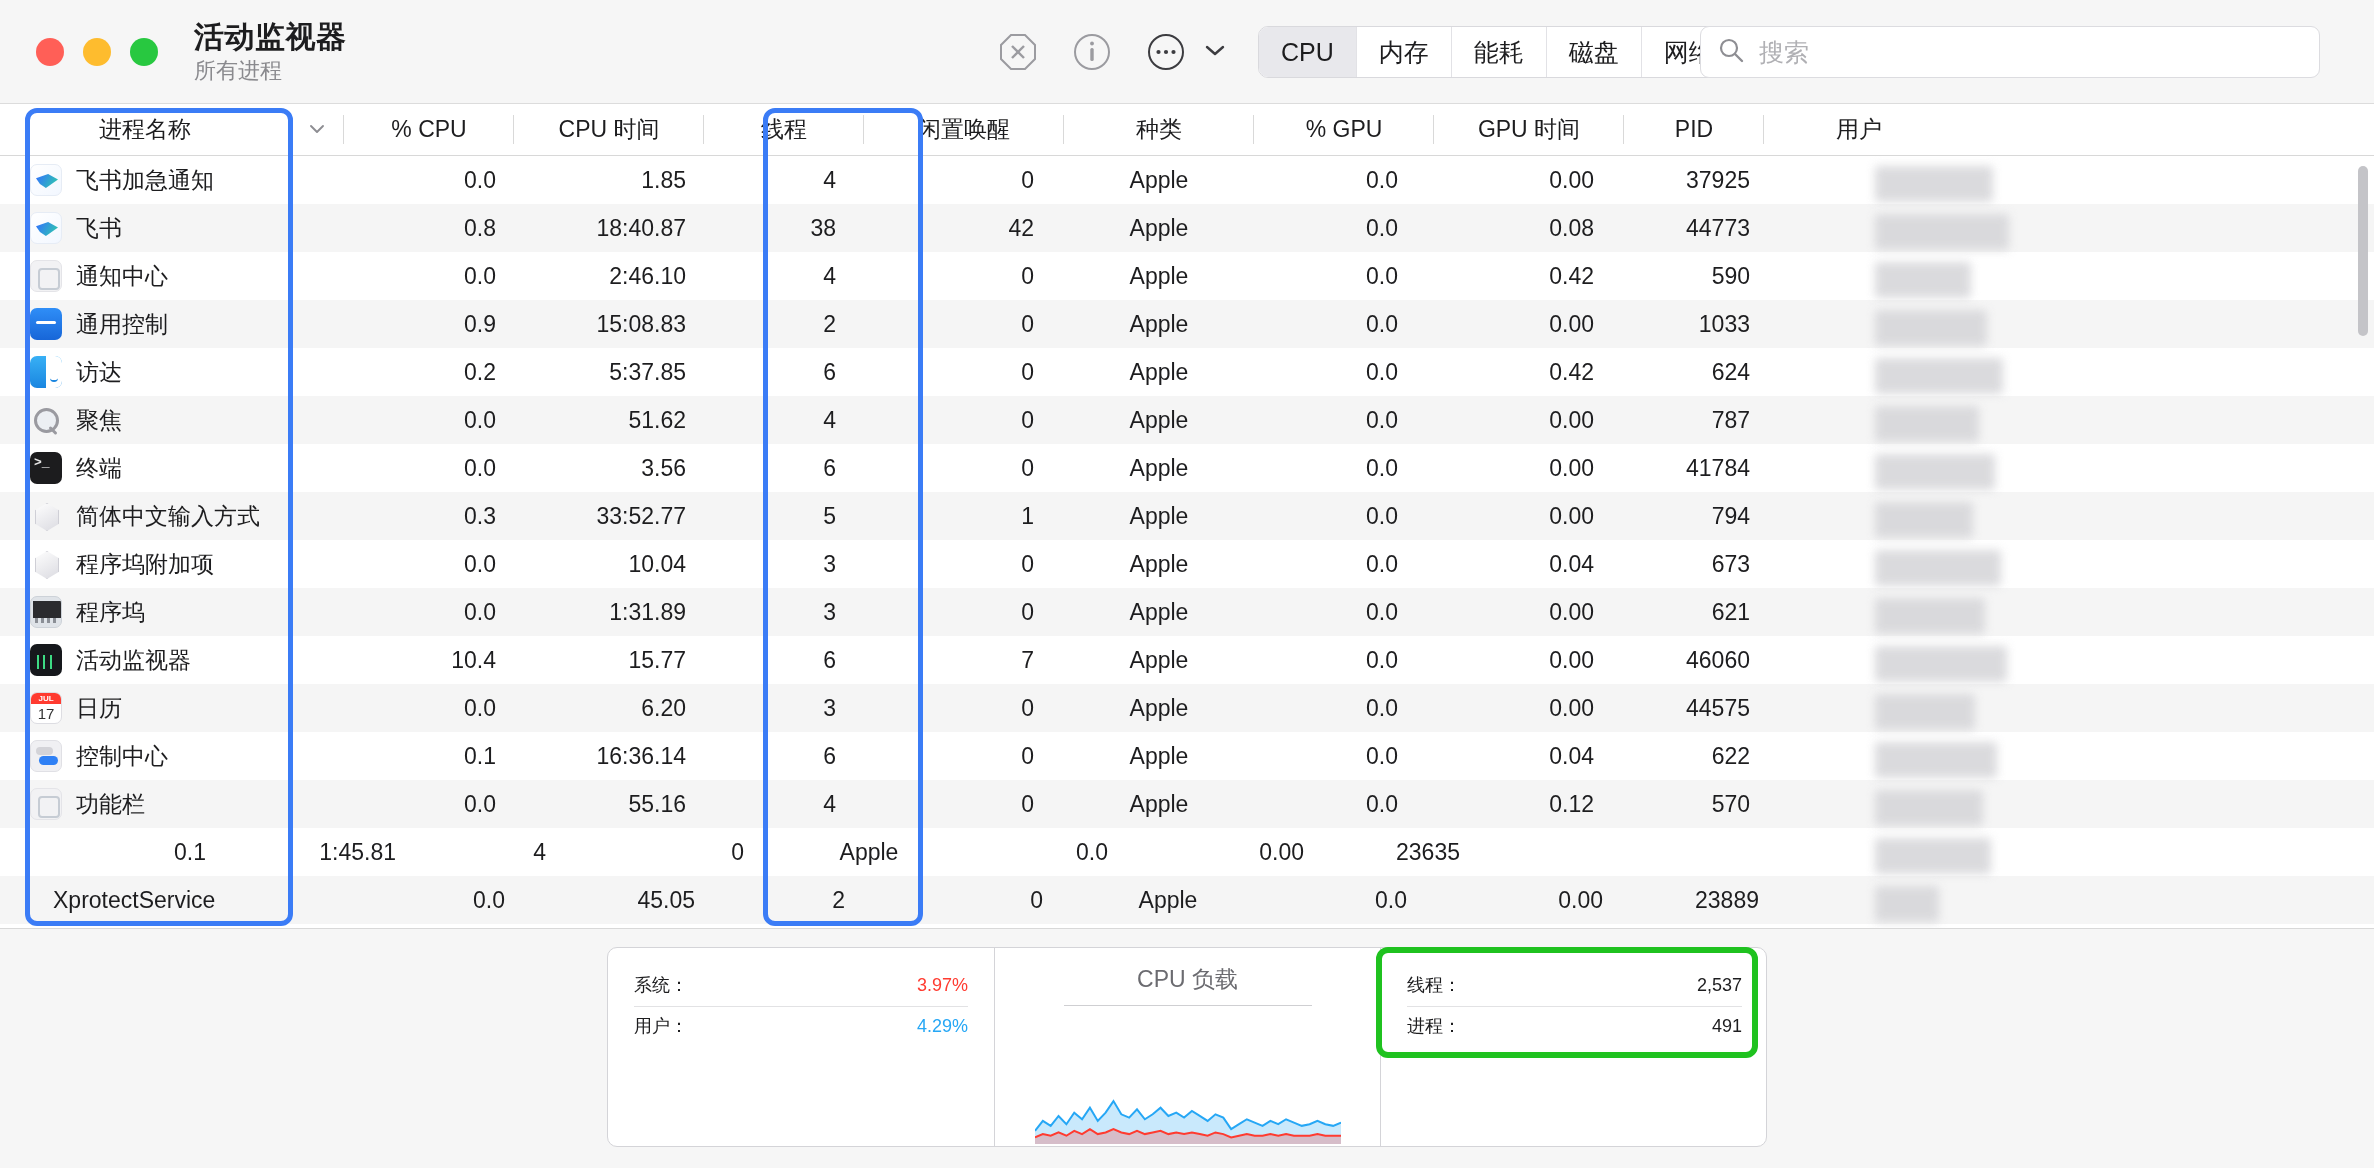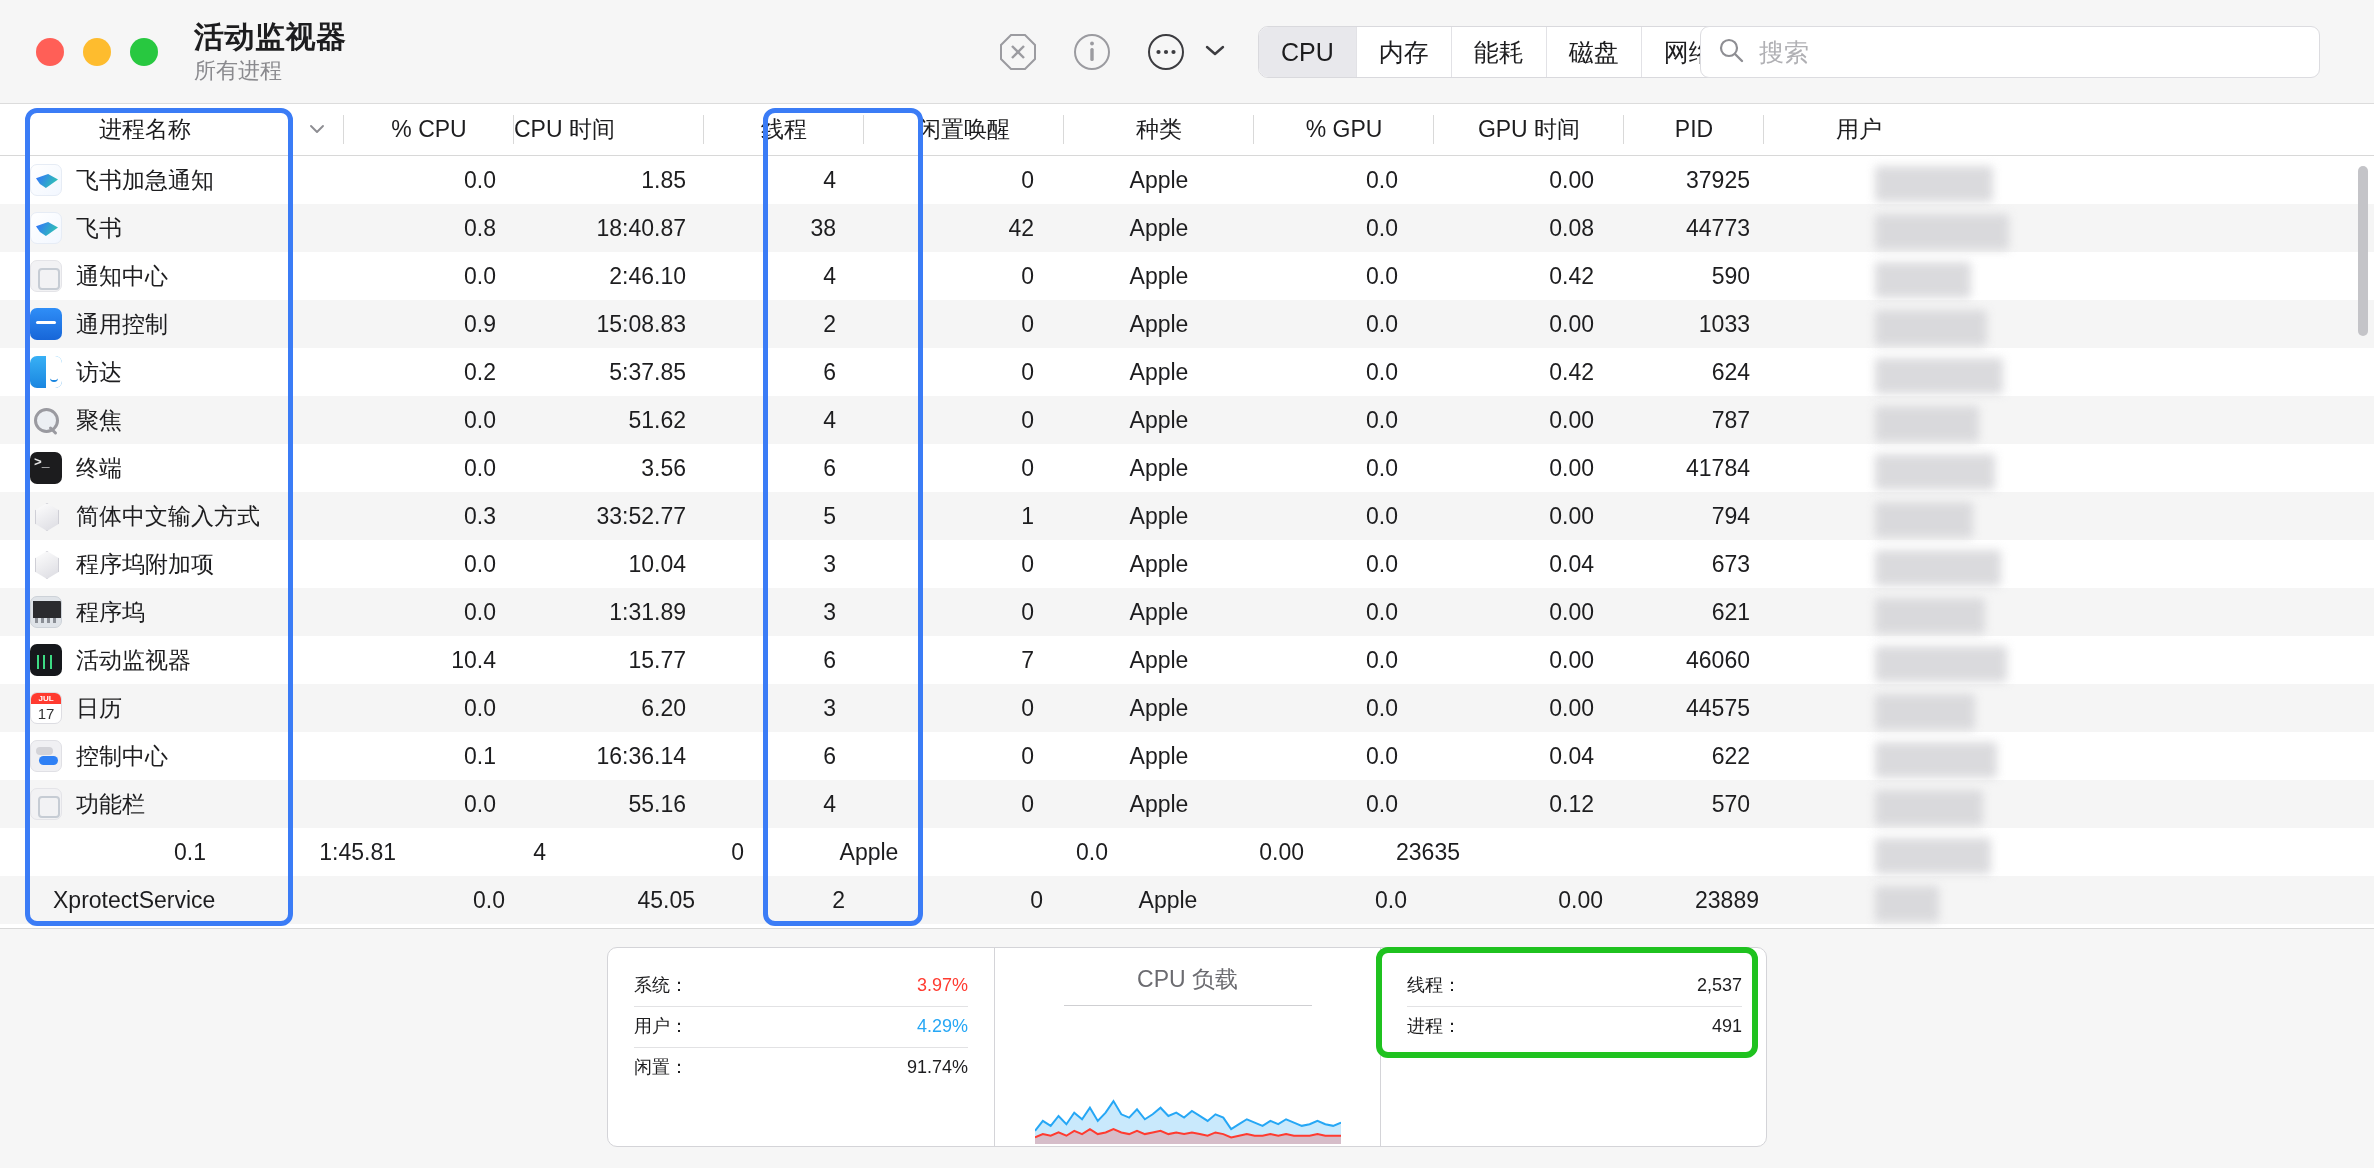--- a/index.html
+++ b/index.html
@@ -103,21 +103,21 @@
     font-size: 23px; color: #1d1d1f;
     position: relative;
   }
   .ch .sep {
     position: absolute; right: 0; top: 11px; bottom: 11px;
     width: 1px; background: #d9d9d9;
   }
   .ch-name { width: 290px; justify-content: center; }
   .ch-sortwrap { width: 54px; justify-content: center; }
   .ch-cpu  { width: 170px; justify-content: center; }
-  .ch-time { width: 190px; justify-content: flex-start; }
+  .ch-time { width: 190px; justify-content: center; }
   .ch-thr  { width: 160px; justify-content: center; }
   .ch-idle { width: 200px; justify-content: center; }
   .ch-kind { width: 190px; justify-content: center; }
   .ch-gpu  { width: 180px; justify-content: center; }
   .ch-gput { width: 190px; justify-content: center; }
   .ch-pid  { width: 140px; justify-content: center; }
   .ch-user { width: 190px; justify-content: center; }
 
   
   .table-area {
@@ -761,24 +761,20 @@
 
       <div class="stats-col">
         <div class="stat-row">
           <span class="stat-label">系统：</span>
           <span class="stat-val v-red">3.97%</span>
         </div>
         <div class="stat-row">
           <span class="stat-label">用户：</span>
           <span class="stat-val v-blue">4.29%</span>
         </div>
-        <div class="stat-row">
-          <span class="stat-label">闲置：</span>
-          <span class="stat-val v-dark">91.74%</span>
-        </div>
       </div>
 
       <div class="graph-col">
         <div class="graph-title">CPU 负载</div>
         <div class="graph-rule"></div>
         <svg class="graph-svg" id="load-chart" width="306" height="120" viewBox="0 0 306 120">
             <path d="M 0 118 L 0.00 104.80 L 7.85 94.90 L 15.69 99.85 L 23.54 89.95 L 31.38 98.20 L 39.23 86.65 L 47.08 93.25 L 54.92 81.70 L 62.77 94.90 L 70.62 86.65 L 78.46 75.10 L 86.31 88.30 L 94.15 91.60 L 102.00 83.35 L 109.85 93.25 L 117.69 88.30 L 125.54 81.70 L 133.38 89.95 L 141.23 86.65 L 149.08 91.60 L 156.92 85.00 L 164.77 89.95 L 172.62 94.90 L 180.46 88.30 L 188.31 91.60 L 196.15 103.15 L 204.00 98.20 L 211.85 93.25 L 219.69 96.55 L 227.54 99.85 L 235.38 94.90 L 243.23 98.20 L 251.08 93.25 L 258.92 96.55 L 266.77 99.85 L 274.62 98.20 L 282.46 94.90 L 290.31 98.20 L 298.15 99.85 L 306.00 96.55 L 306 118 Z" fill="#26a7f5" fill-opacity="0.25"></path>
             <path d="M 0.00 104.80 L 7.85 94.90 L 15.69 99.85 L 23.54 89.95 L 31.38 98.20 L 39.23 86.65 L 47.08 93.25 L 54.92 81.70 L 62.77 94.90 L 70.62 86.65 L 78.46 75.10 L 86.31 88.30 L 94.15 91.60 L 102.00 83.35 L 109.85 93.25 L 117.69 88.30 L 125.54 81.70 L 133.38 89.95 L 141.23 86.65 L 149.08 91.60 L 156.92 85.00 L 164.77 89.95 L 172.62 94.90 L 180.46 88.30 L 188.31 91.60 L 196.15 103.15 L 204.00 98.20 L 211.85 93.25 L 219.69 96.55 L 227.54 99.85 L 235.38 94.90 L 243.23 98.20 L 251.08 93.25 L 258.92 96.55 L 266.77 99.85 L 274.62 98.20 L 282.46 94.90 L 290.31 98.20 L 298.15 99.85 L 306.00 96.55" fill="none" stroke="#26a7f5" stroke-width="2"></path>
             <path d="M 0 118 L 0.00 111.40 L 7.85 108.10 L 15.69 109.75 L 23.54 106.45 L 31.38 109.75 L 39.23 104.80 L 47.08 108.10 L 54.92 103.15 L 62.77 108.10 L 70.62 106.45 L 78.46 103.15 L 86.31 106.45 L 94.15 108.10 L 102.00 104.80 L 109.85 108.10 L 117.69 106.45 L 125.54 104.80 L 133.38 108.10 L 141.23 106.45 L 149.08 108.10 L 156.92 106.45 L 164.77 108.10 L 172.62 109.75 L 180.46 106.45 L 188.31 108.10 L 196.15 111.40 L 204.00 109.75 L 211.85 108.10 L 219.69 109.75 L 227.54 109.75 L 235.38 108.10 L 243.23 109.75 L 251.08 108.10 L 258.92 109.75 L 266.77 109.75 L 274.62 109.75 L 282.46 108.10 L 290.31 109.75 L 298.15 109.75 L 306.00 109.75 L 306 118 Z" fill="#ff3b30" fill-opacity="0.25"></path>
             <path d="M 0.00 111.40 L 7.85 108.10 L 15.69 109.75 L 23.54 106.45 L 31.38 109.75 L 39.23 104.80 L 47.08 108.10 L 54.92 103.15 L 62.77 108.10 L 70.62 106.45 L 78.46 103.15 L 86.31 106.45 L 94.15 108.10 L 102.00 104.80 L 109.85 108.10 L 117.69 106.45 L 125.54 104.80 L 133.38 108.10 L 141.23 106.45 L 149.08 108.10 L 156.92 106.45 L 164.77 108.10 L 172.62 109.75 L 180.46 106.45 L 188.31 108.10 L 196.15 111.40 L 204.00 109.75 L 211.85 108.10 L 219.69 109.75 L 227.54 109.75 L 235.38 108.10 L 243.23 109.75 L 251.08 108.10 L 258.92 109.75 L 266.77 109.75 L 274.62 109.75 L 282.46 108.10 L 290.31 109.75 L 298.15 109.75 L 306.00 109.75" fill="none" stroke="#ff3b30" stroke-width="2"></path>

